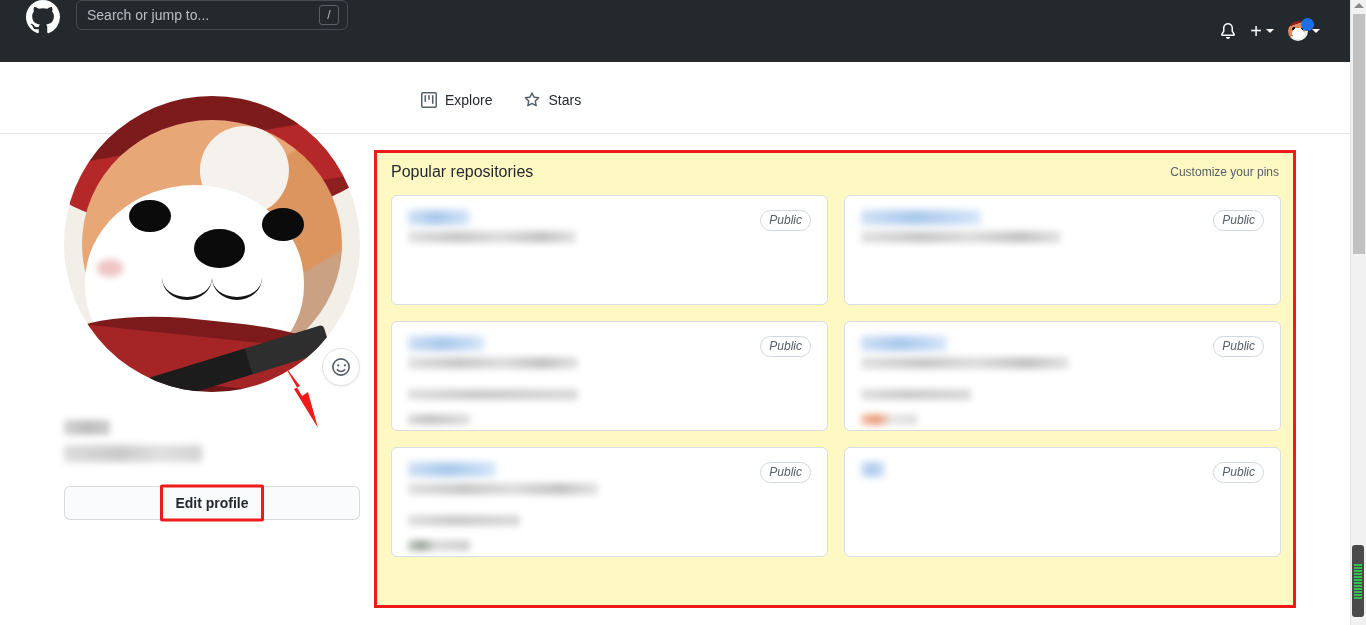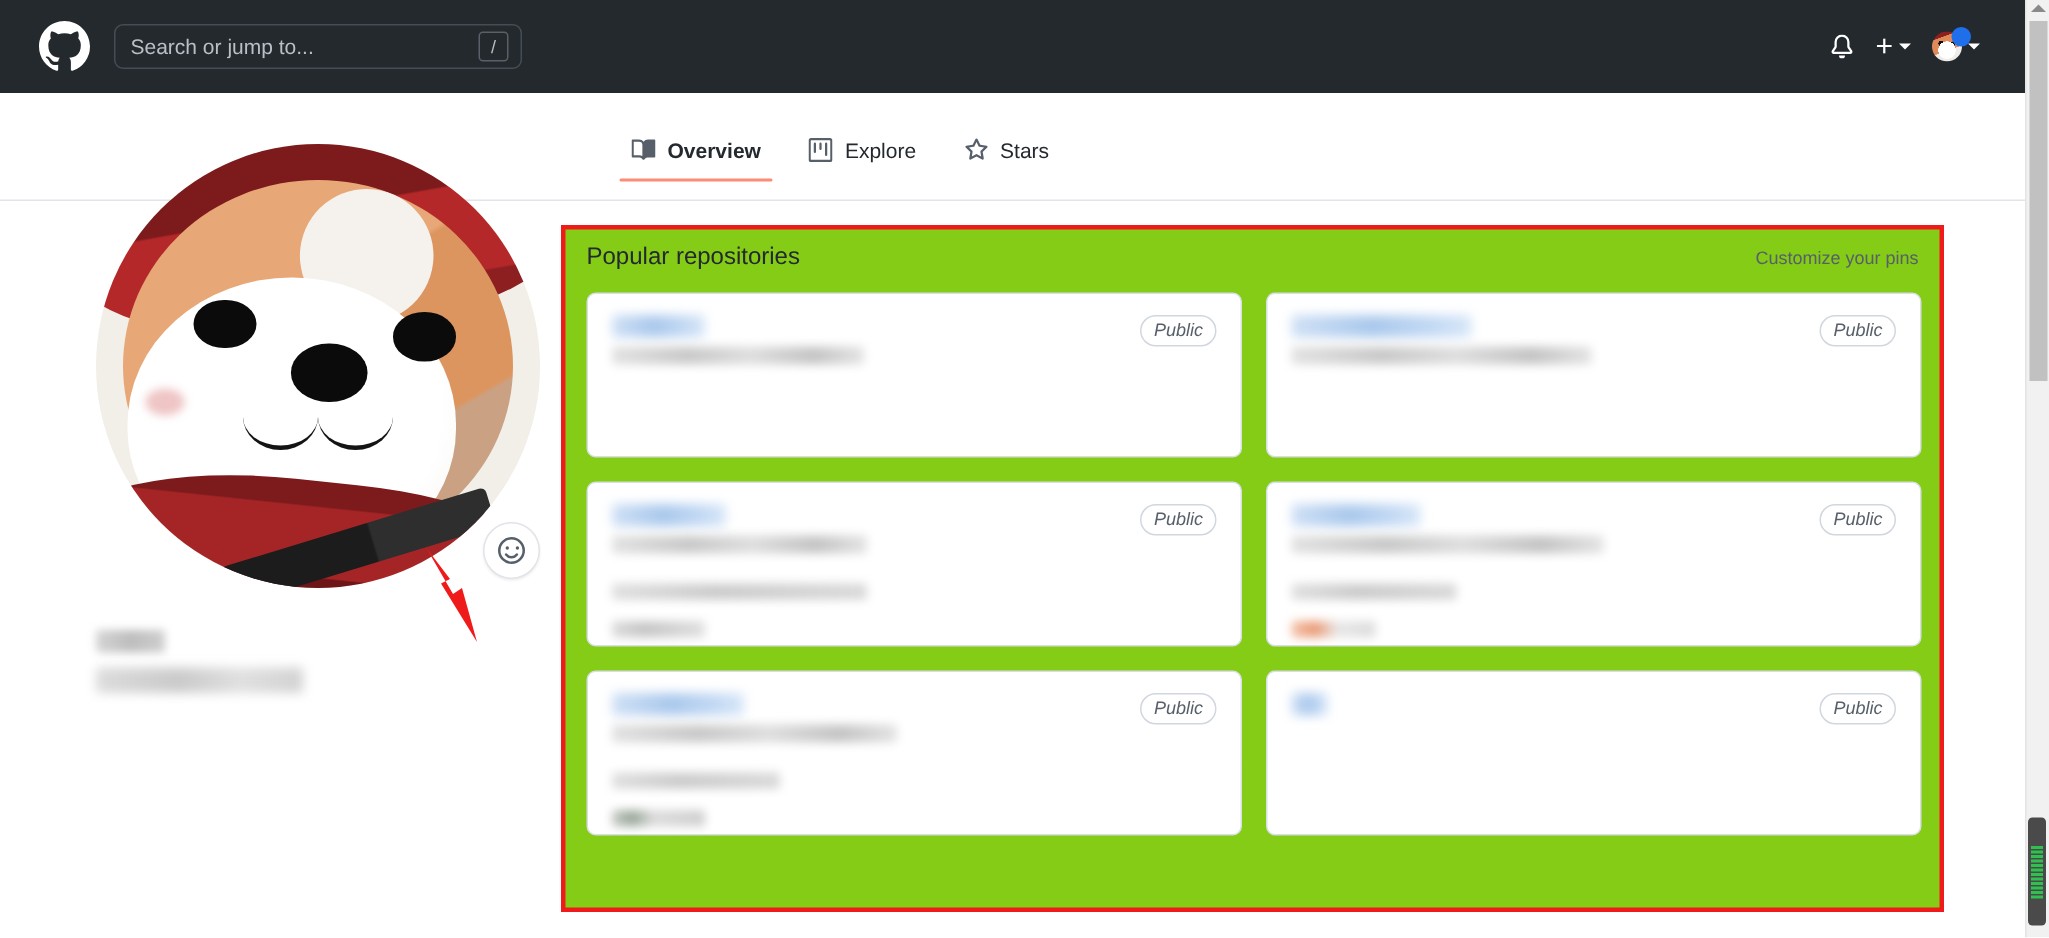--- a/index.html
+++ b/index.html
@@ -10,21 +10,21 @@
     background: #ffffff;
     color: #24292f;
   }
   .page { position: relative; width: 1366px; height: 625px; overflow: hidden; }
 
   
   .header {
     position: absolute; top: 0; left: 0;
     width: 1350px; height: 62px;
     background: #24292e;
-    display: flex; align-items: center;
+    display: flex; 
     padding: 0 16px 0 26px;
   }
   .gh-logo { width: 34px; height: 34px; flex: none; margin-right: 16px; }
   .gh-logo svg { display: block; fill: #ffffff; }
 
   .search-box {
     width: 272px; height: 30px;
     border: 1px solid #444d56;
     border-radius: 6px;
     background: transparent;
@@ -218,21 +218,21 @@
     border-radius: 20px;
     font-size: 12px; font-weight: normal;
     padding: 1px 7px; color: #24292f;
   }
 
   
   .popular-section {
     position: absolute; left: 374px; top: 150px;
     width: 922px; height: 458px;
     border: 3px solid #ef1b1b;
-    background: #84cc16;
+    background: #fef9c3;
     padding: 10px 14px 0 14px;
     overflow: hidden;
   }
   .popular-head {
     display: flex; align-items: center; justify-content: space-between;
     margin-bottom: 14px;
   }
   .popular-title { font-size: 16px; color: #24292f; }
   .customize-link { font-size: 12px; color: #57606a; cursor: pointer; }
 
@@ -361,30 +361,20 @@
       <span class="avatar-menu">
         <span class="avatar-small">
           <span class="status-dot"></span>
         </span>
         <span class="caret"></span>
       </span>
     </div>
   </div>
 
   <div class="tabbar">
-    <div class="tab active">
-      <svg width="16" height="16" viewBox="0 0 16 16" aria-hidden="true">
-        <path d="M0 1.75A.75.75 0 01.75 1h4.253c1.227 0 2.317.59 3 1.501A3.744 3.744 0 0111.006
-        1h4.245a.75.75 0 01.75.75v10.5a.75.75 0 01-.75.75h-4.507a2.25 2.25 0 00-1.591.659l-.622.621a.75.75
-        0 01-1.06 0l-.622-.621A2.25 2.25 0 005.258 13H.75a.75.75 0 01-.75-.75V1.75zm8.755 3a2.25 2.25
-        0 012.25-2.25H14.5v9h-3.757c-.71 0-1.4.201-1.992.572l.004-7.322zm-1.504 7.324l.004-5.073-.002-2.253A2.25
-        2.25 0 005.003 2.5H1.5v9h3.757a3.75 3.75 0 011.994.574z"></path>
-      </svg>
-      <span>Overview</span>
-    </div>
     <div class="tab">
       <svg width="16" height="16" viewBox="0 0 16 16" aria-hidden="true">
         <path d="M1.75 0h12.5C15.216 0 16 .784 16 1.75v12.5A1.75 1.75 0 0114.25 16H1.75A1.75 1.75
         0 010 14.25V1.75C0 .784.784 0 1.75 0zM1.5 1.75v12.5c0 .138.112.25.25.25h12.5a.25.25 0
         00.25-.25V1.75a.25.25 0 00-.25-.25H1.75a.25.25 0 00-.25.25zM11.75 3a.75.75 0 01.75.75v7.5a.75.75
         0 11-1.5 0v-7.5a.75.75 0 01.75-.75zm-8.25.75a.75.75 0 011.5 0v5.5a.75.75 0 01-1.5 0v-5.5zM8
         3a.75.75 0 01.75.75v3.5a.75.75 0 11-1.5 0v-3.5A.75.75 0 018 3z"></path>
       </svg>
       <span>Explore</span>
     </div>
@@ -423,20 +413,24 @@
           7.5a1 1 0 100-2 1 1 0 000 2zm6 0a1 1 0 100-2 1 1 0 000 2zm-7.14 2.31a.75.75 0
           011.05.14 3.25 3.25 0 005.18 0 .75.75 0 011.19.91 4.75 4.75 0 01-7.56 0 .75.75 0
           01.14-1.05z"></path>
         </svg>
       </div>
     </div>
 
     <div class="blur-name"></div>
     <div class="blur-login"></div>
 
+    <div class="edit-profile-btn">
+      <span>Edit profile</span>
+      <span class="edit-highlight"></span>
+    </div>
   </div>
 
   <div class="popular-section">
     <div class="popular-head">
       <span class="popular-title">Popular repositories</span>
       <span class="customize-link">Customize your pins</span>
     </div>
 
     <div class="repo-grid">
 

